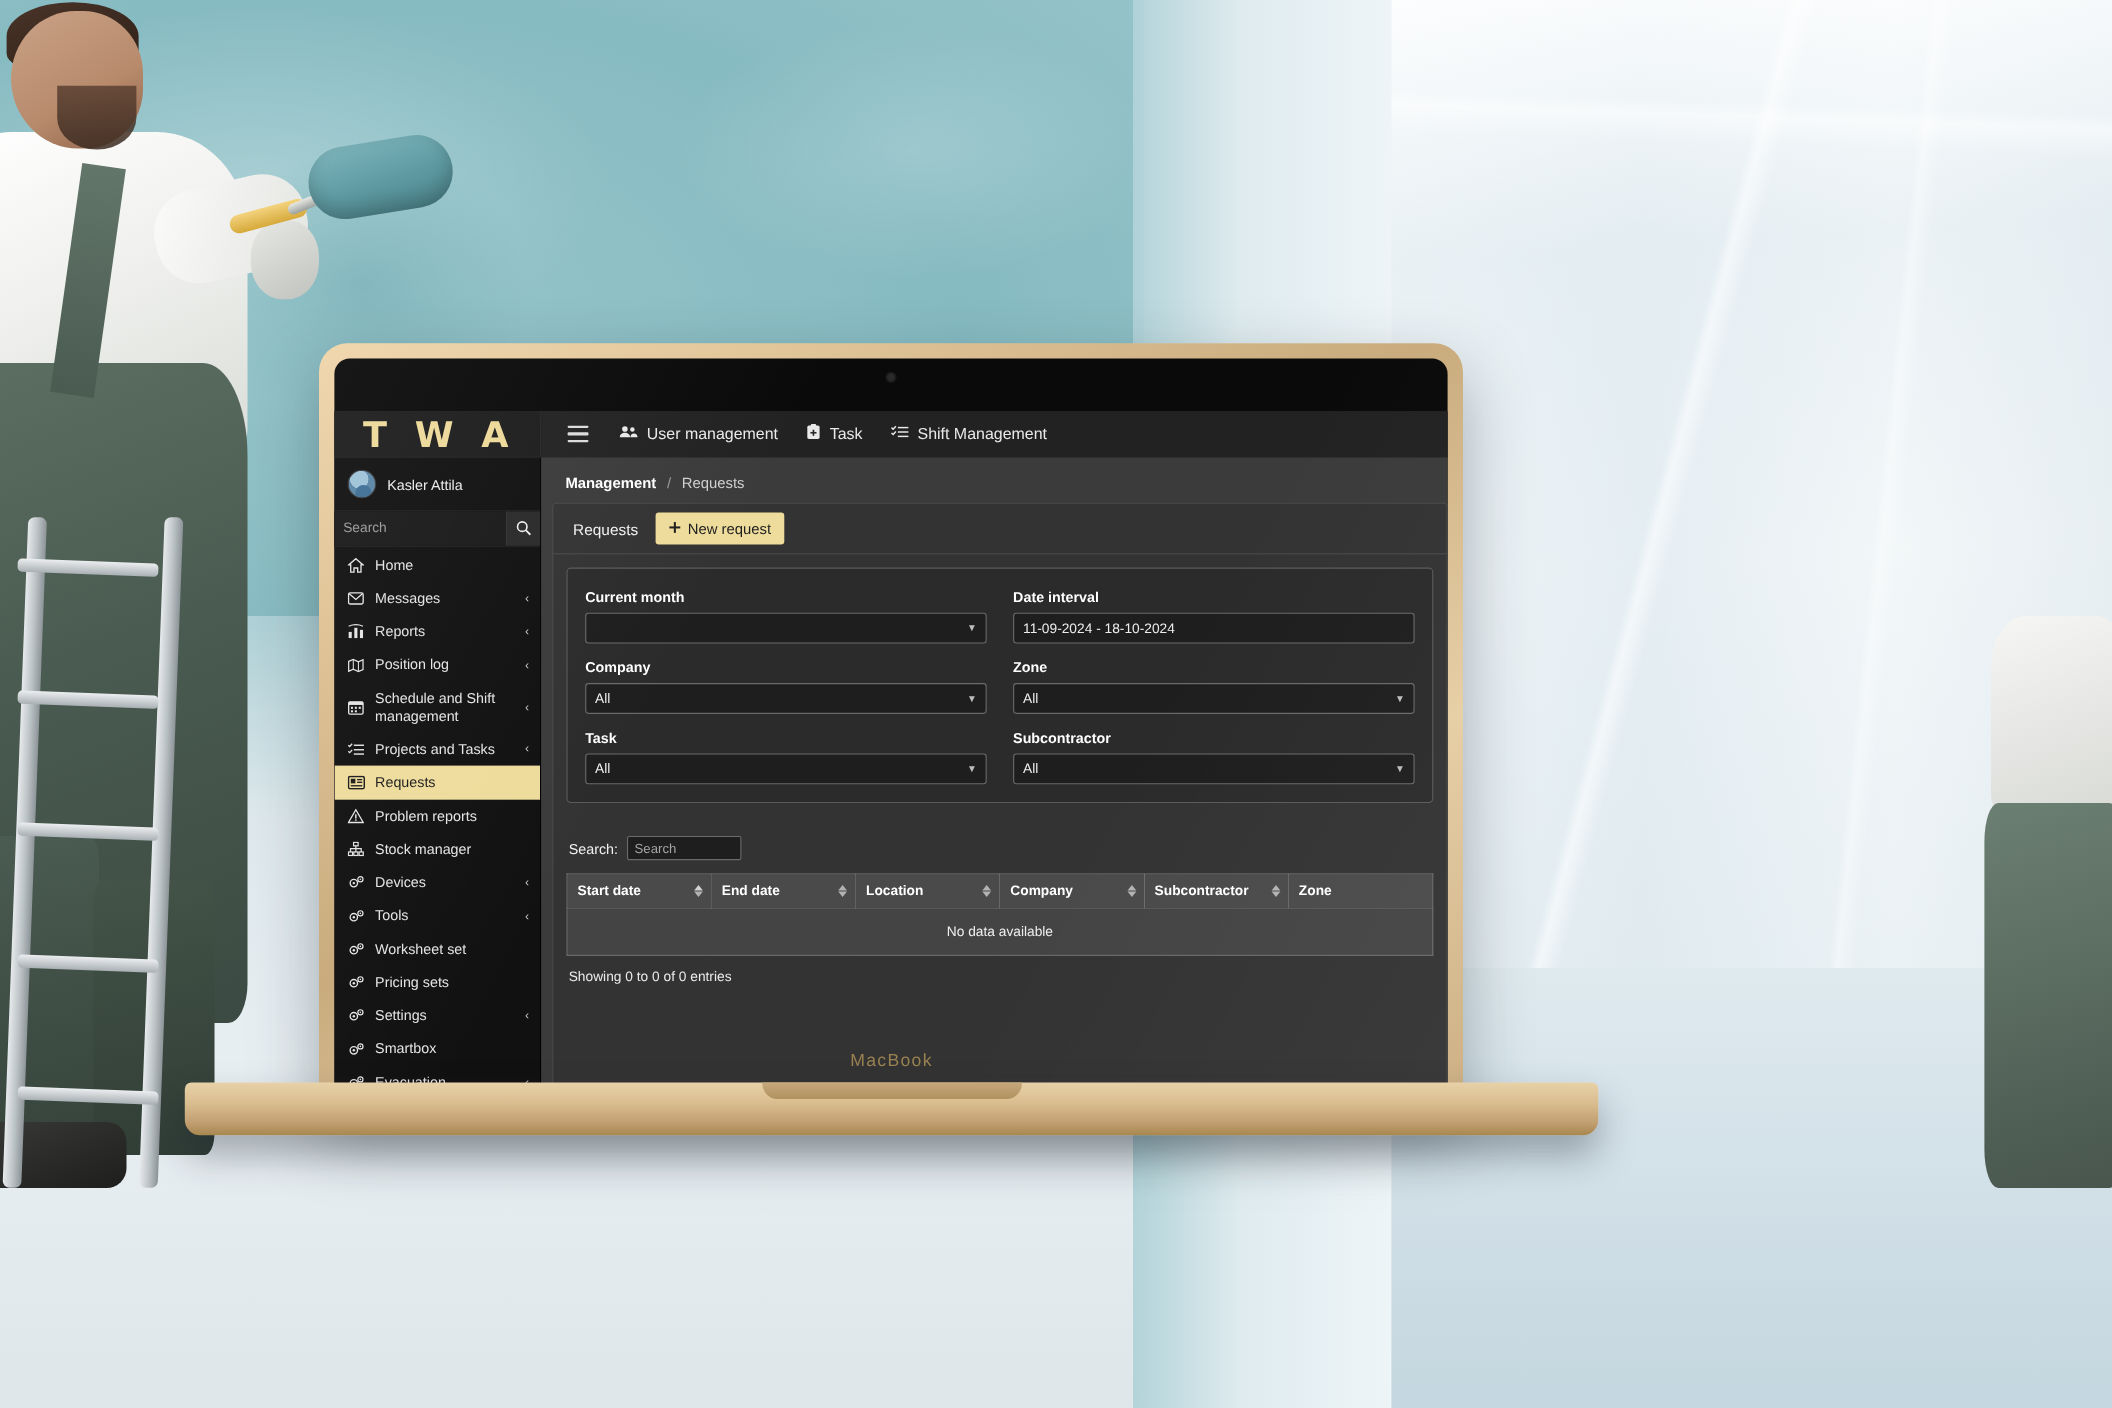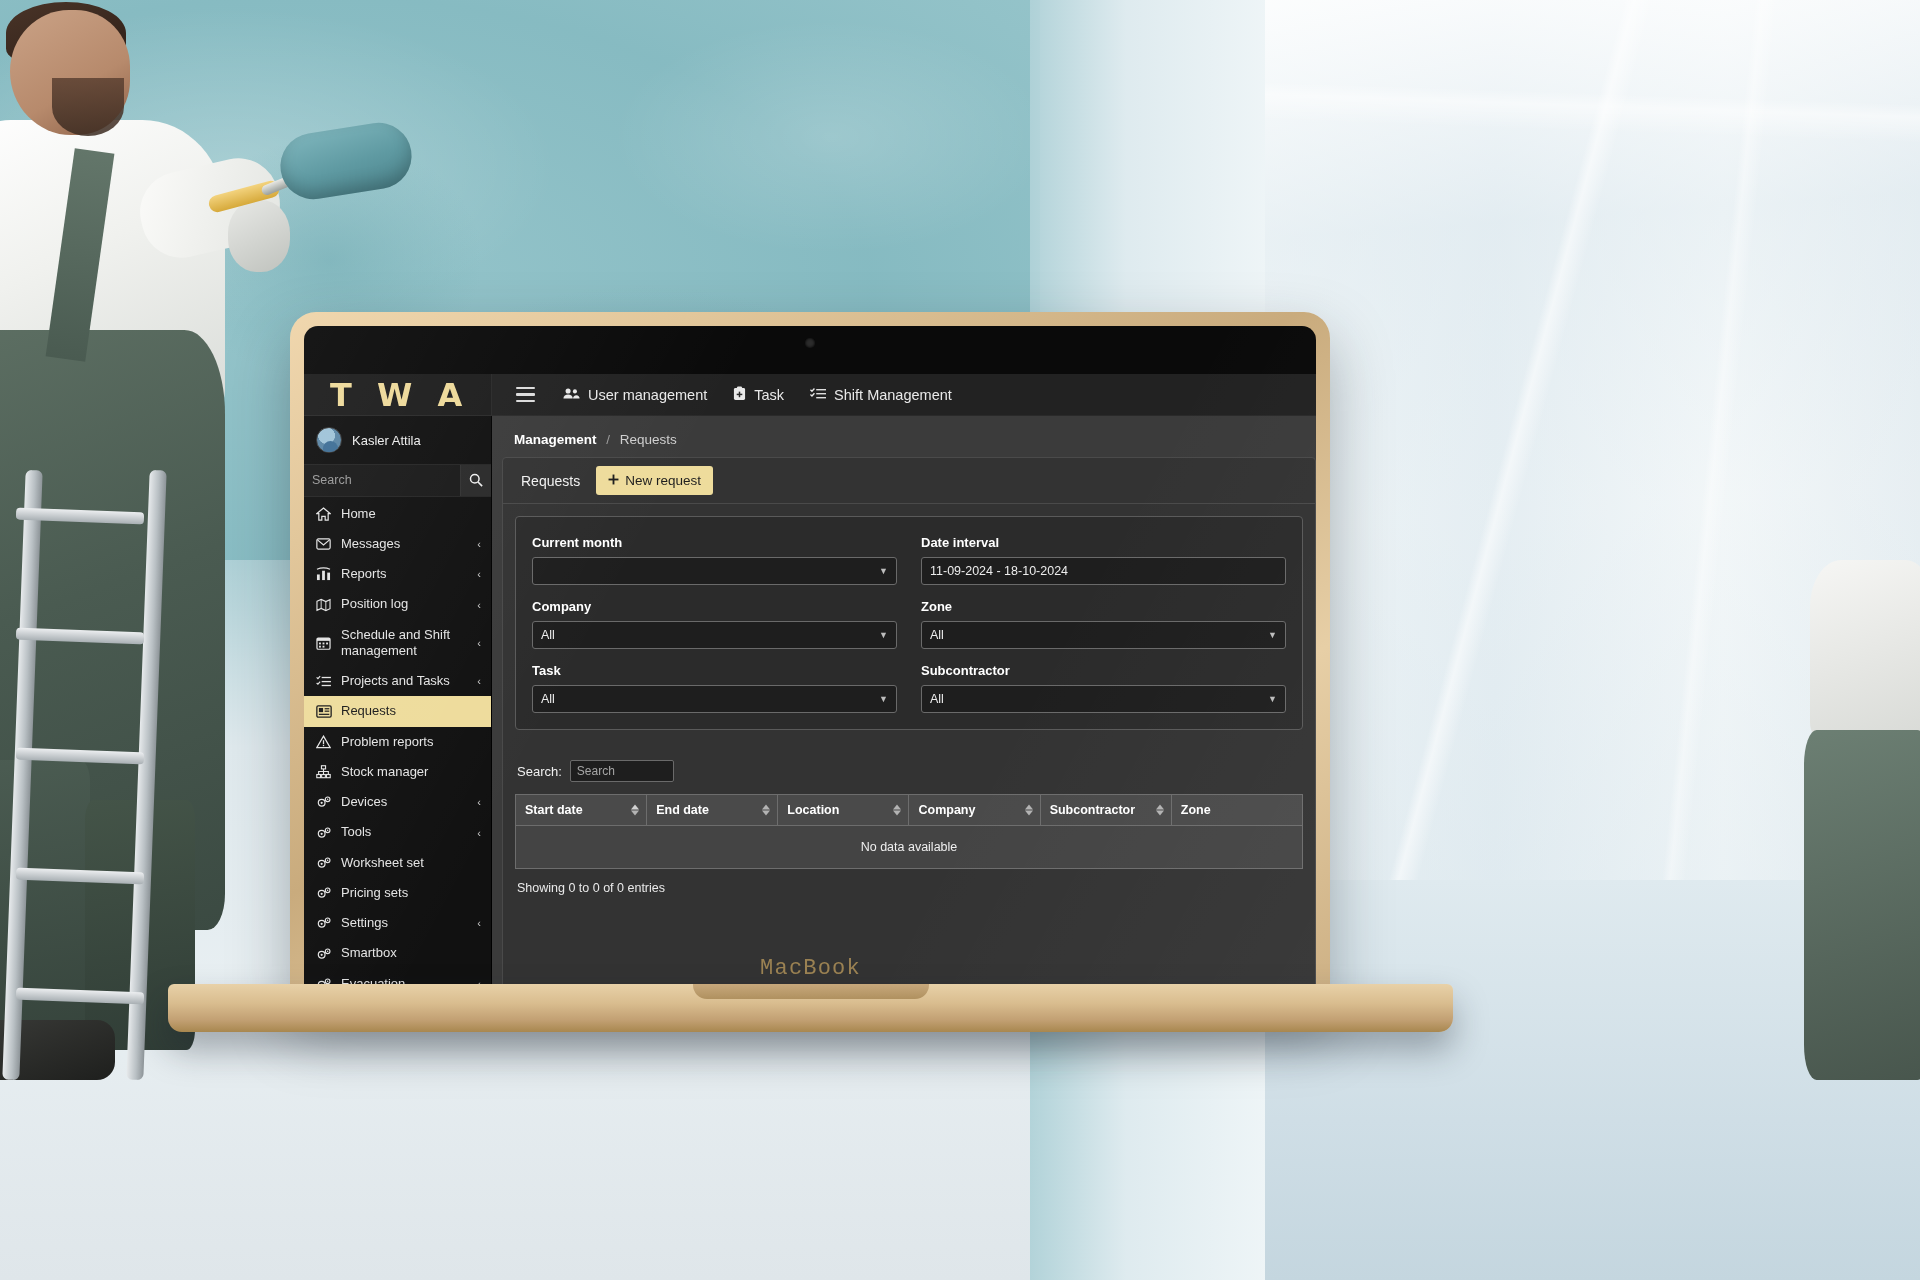--- a/index.html
+++ b/index.html
@@ -123,21 +123,21 @@
     background:linear-gradient(180deg,#e8d1a8 0%,#d9bd8f 40%,#c2a073 75%,#a8874f 100%);
     border-radius:6px 6px 14px 14px;
     box-shadow:0 18px 34px rgba(25,35,45,.35);
   }
   .notch{
     position:absolute; left:50%; margin-left:-118px; top:0; width:236px;height:15px;
     background:linear-gradient(180deg,#c7a87c,#b0915f); border-radius:0 0 14px 14px;
   }
   .mb-label{
     position:absolute; left:0; right:0; top:-28px; text-align:center;
-    color:#9a8152; font-size:22px; letter-spacing:1.2px; font-family:Liberation Mono, monospace;
+    color:#9a8152; font-size:16px; letter-spacing:1.2px; font-family:Liberation Sans, sans-serif;
   }
 
   
   .app{
     position:absolute; left:0; top:48px; width:1012px; height:619px;
     background:#3a3a3a; display:flex; flex-direction:column; color:#e6e6e6;
   }
   .topbar{
     height:42px; background:#1d1d1d; display:flex; align-items:stretch; flex:0 0 auto;
     border-bottom:1px solid #2a2a2a;

